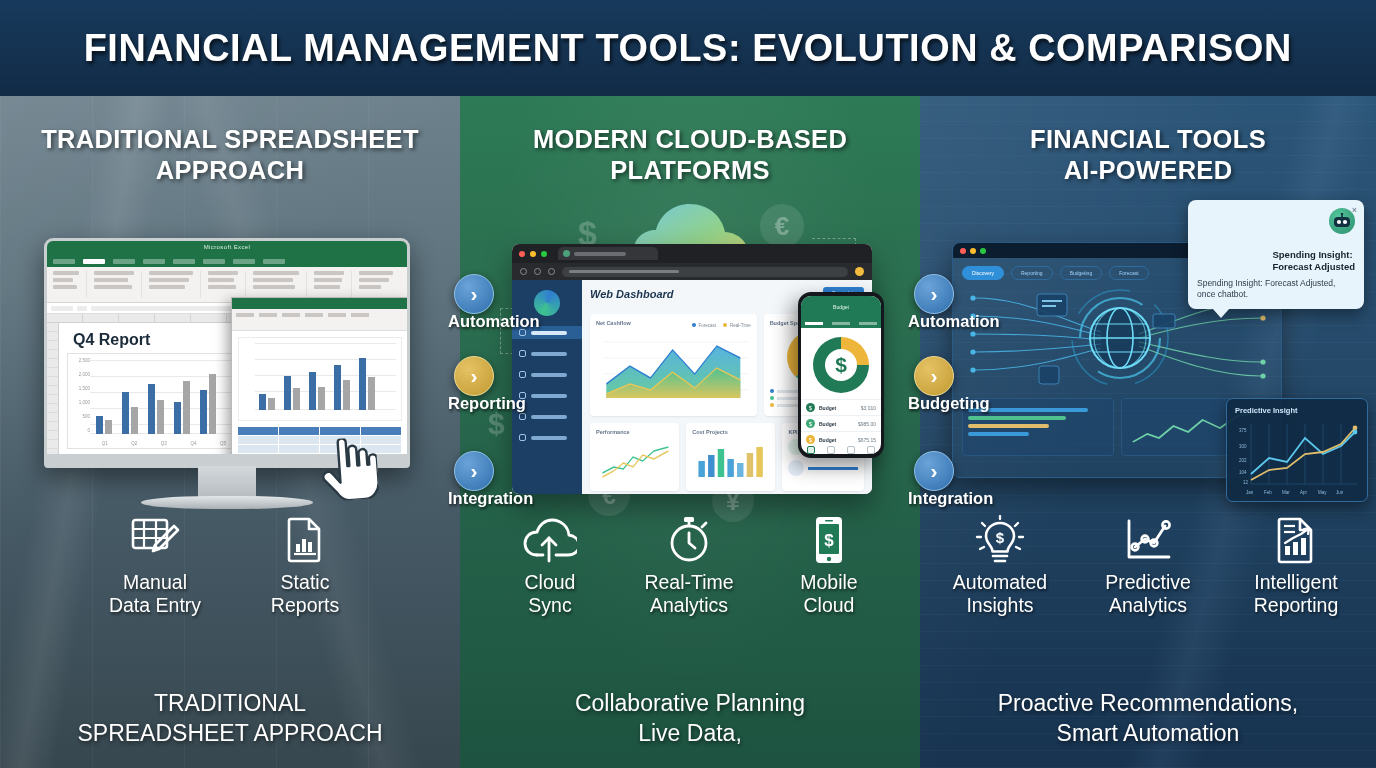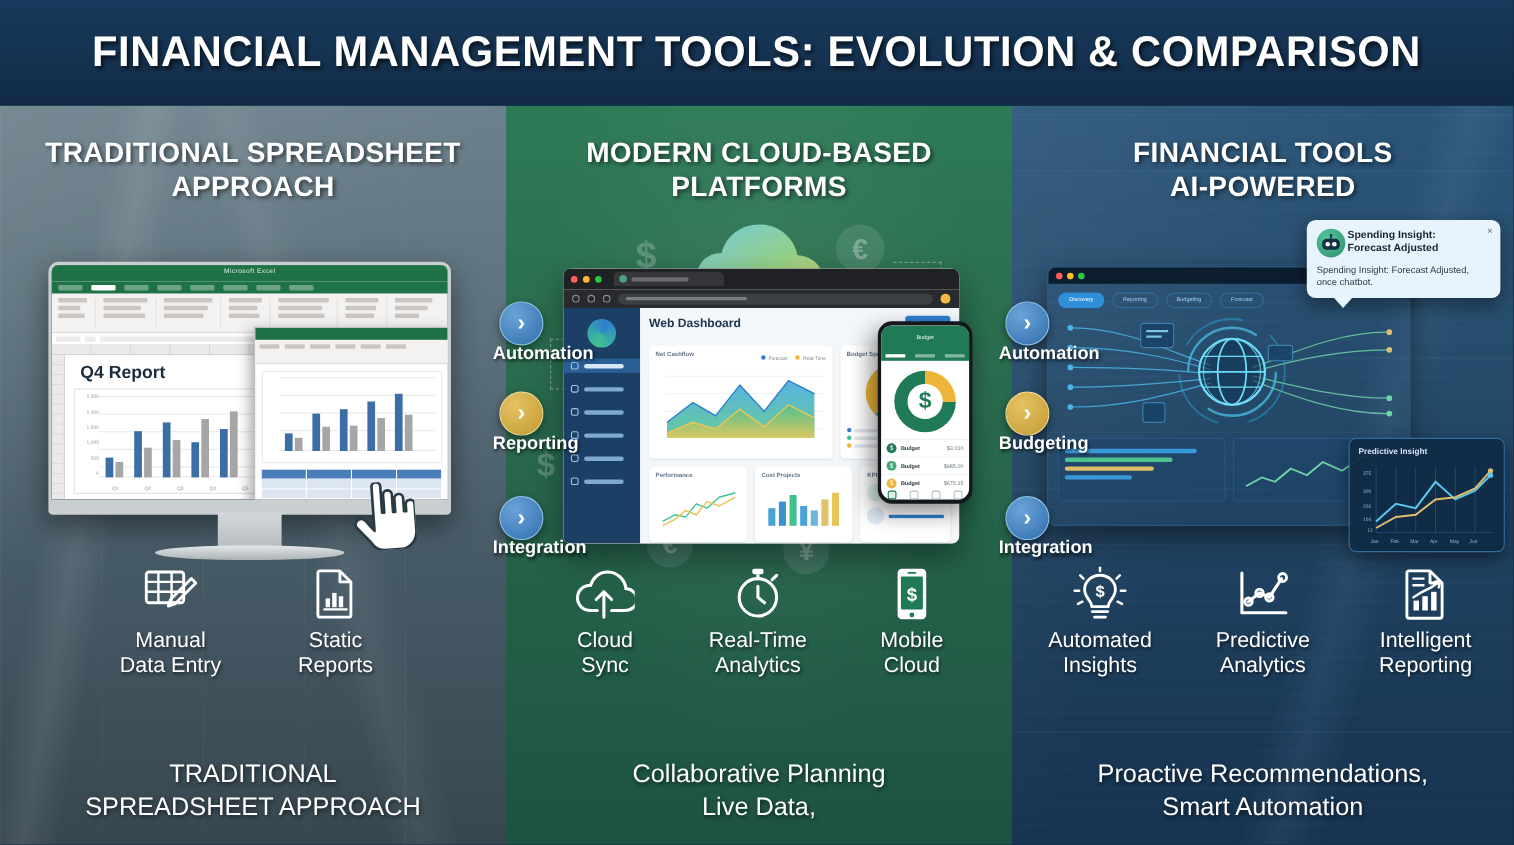--- a/index.html
+++ b/index.html
@@ -208,21 +208,21 @@
   .dash-side { width: 70px; background: #1c3f66; padding-top: 8px; }
   .dash-logo { width: 26px; height: 26px; border-radius: 50%; margin: 2px auto 10px;
     background: conic-gradient(from 200deg,#3ec28f,#2f7fd0,#3ec28f); }
   .dash-nav { display:flex; flex-direction:column; gap: 8px; }
   .dash-nav .it { display:flex; align-items:center; gap:5px; height: 13px; padding-left: 7px; }
   .dash-nav .it.active { background:#2a5f96; }
   .dash-nav .ic { width:7px; height:7px; border:1px solid #9fc4e6; border-radius:2px; }
   .dash-nav .tx { width: 36px; height:4px; background:#7fa9d1; border-radius:2px; }
   .dash-nav .it.active .tx { background:#d7e8f8; }
   .dash-main { flex:1; background:#f4f7fa; padding: 7px 8px; }
-  .dash-head { display:flex; align-items:center; justify-content:space-between; margin-bottom:14px; }
+  .dash-head { display:flex; align-items:center; justify-content:space-between; margin-bottom:14px;font-style:italic; }
   .dash-title { font-size: 11px; font-weight: bold; color:#1b3550; }
   .dash-btn { background:#2f7fd0; color:#fff; font-size:4.5px; padding:4px 9px; border-radius:3px; }
   .cards-row { display:flex; gap:7px; }
   .card { background:#fff; border-radius:4px; padding:6px; box-shadow:0 1px 2px rgba(0,0,0,0.08); }
   .card .ct { font-size:5.5px; color:#64748b; font-weight:bold; margin-bottom:4px; }
   .card-area { flex: 2.1; }
   .card-donut { flex: 1.2; }
   .legend { display:flex; gap:7px; }
   .legend i { display:flex; align-items:center; gap:3px; font-size:4.5px; color:#7b8794; font-style:normal; }
   .legend i b { width:4px; height:4px; border-radius:50%; display:block; }
@@ -286,21 +286,21 @@
   .tooltip {
     position:absolute; right: 12px; top: 8px; width: 176px;
     background: #e8f4fb; border-radius: 8px; padding: 8px 9px 10px;
     box-shadow: 0 6px 16px rgba(0,0,0,0.4); z-index: 12;
   }
   .tooltip::after {
     content:""; position:absolute; left: 24px; bottom: -9px;
     border-left: 9px solid transparent; border-right: 9px solid transparent;
     border-top: 10px solid #e8f4fb;
   }
-  .tt-head { display:flex; gap:2px; align-items:flex-start; }
+  .tt-head { display:flex; gap:15px; align-items:flex-end;flex-direction:column; }
   .tt-avatar { width: 26px; height:26px; border-radius:50%; flex-shrink:0;
     background: radial-gradient(circle at 35% 30%, #52c49a, #2e8f6f);
     display:flex; align-items:center; justify-content:center; }
   .tt-title { font-size: 9.5px; font-weight:bold; color:#16232e; line-height:1.2; }
   .tt-body { font-size: 8.5px; color:#2c3d4b; line-height:1.25; margin-top:6px; }
   .tt-close { position:absolute; right:7px; top:5px; font-size:9px; color:#5b6b78; }
   .pred-card {
     position:absolute; right: 8px; bottom: 10px; width: 142px; height: 104px;
     background: rgba(16,42,68,0.94); border:1px solid #2f6b9c; border-radius:7px;
     padding: 7px 8px; z-index: 11; box-shadow: 0 6px 16px rgba(0,0,0,0.45);

